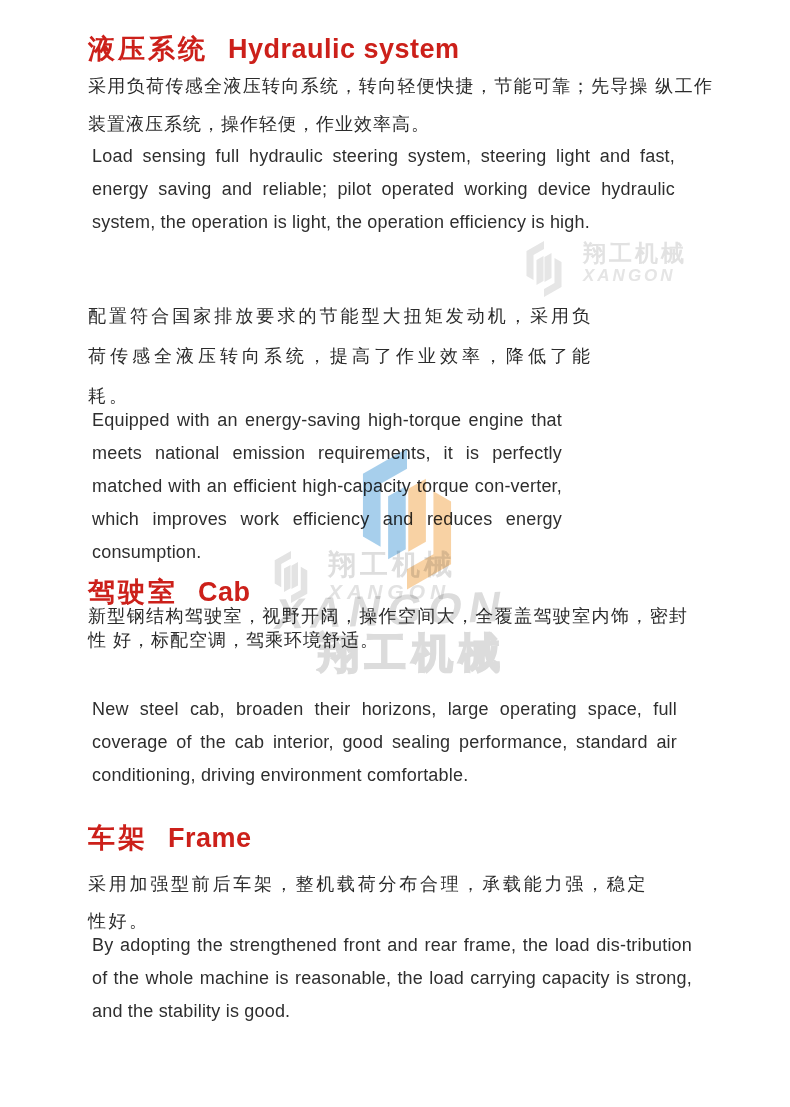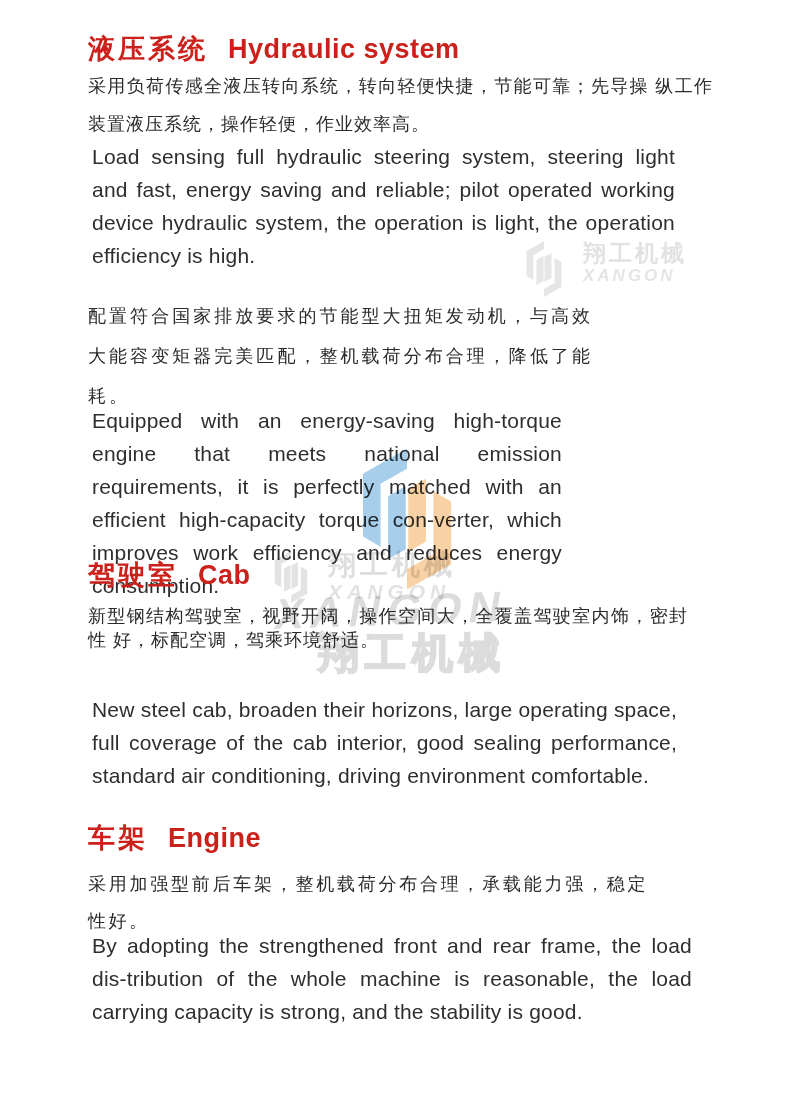--- a/index.html
+++ b/index.html
@@ -6,25 +6,25 @@
   #page{
     position:relative;width:790px;height:1107px;background:#ffffff;
     font-family:"Liberation Sans","DejaVu Sans",sans-serif;overflow:hidden;border-radius:10px;
   }
   
   .sec-heading{position:absolute;left:88px;color:#cc201a;font-weight:bold;font-size:27px;line-height:30px;white-space:nowrap;}
   .sec-heading .zh{letter-spacing:3px;}
   .sec-heading .en{margin-left:20px;letter-spacing:0.5px;}
   
   .zh-para{position:absolute;left:88px;color:#2b2b2b;font-size:18px;line-height:38px;text-align:justify;}
-  .en-para{position:absolute;left:92px;color:#2e2e2e;font-size:21px;line-height:33px;text-align:justify;letter-spacing:0.2px;}
+  .en-para{position:absolute;left:92px;color:#2e2e2e;font-size:18px;line-height:33px;text-align:justify;letter-spacing:0.2px;}
   
   #h1{top:34px;} #zh1{top:67px;width:625px;letter-spacing:1px;}   #en1{top:140px;width:583px;}
   #h2{top:259px;} #zh2{top:296px;width:505px;letter-spacing:3px;line-height:40px;} #en2{top:404px;width:470px;}
-  #h3{top:560px;} #zh3{top:604px;width:600px;letter-spacing:1px;line-height:24px;} #en3{top:693px;width:585px;}
+  #h3{top:577px;} #zh3{top:604px;width:600px;letter-spacing:1px;line-height:24px;} #en3{top:693px;width:585px;}
   #h4{top:823px;} #zh4{top:857px;width:560px;letter-spacing:2.5px;line-height:37px;margin-top:9px;} #en4{top:929px;width:600px;}
   
   .wm{position:absolute;mix-blend-mode:multiply;pointer-events:none;z-index:5;}
   .wm-row{display:flex;align-items:flex-start;}
   .wm-txtcol{display:flex;flex-direction:column;margin-left:8px;}
   #wm-topright{left:513px;top:240px;}
   #wm-topright .wm-zh{font-size:23px;font-weight:bold;color:#e2e2e2;letter-spacing:3px;line-height:26px;}
   #wm-topright .wm-en{font-size:17px;font-weight:bold;font-style:italic;color:#e5e5e5;letter-spacing:3px;line-height:20px;}
   #wm-center-logo{left:344px;top:446px;}
   #wm-midgray{left:262px;top:550px;}
@@ -37,31 +37,31 @@
 <body>
 
 <div id="page">
 
   <div class="sec-heading" id="h1">
     <span class="zh">液压系统</span><span class="en">Hydraulic system</span>
   </div>
   <div class="zh-para" id="zh1">采用负荷传感全液压转向系统，转向轻便快捷，节能可靠；先导操 纵工作装置液压系统，操作轻便，作业效率高。</div>
   <div class="en-para" id="en1">Load sensing full hydraulic steering system, steering light and fast, energy saving and reliable; pilot operated working device hydraulic system, the operation is light, the operation efficiency is high.</div>
 
-  <div class="zh-para" id="zh2">配置符合国家排放要求的节能型大扭矩发动机，与高效大能容变矩器完美匹配，整机载荷分布合理，降低了能耗。</div>
+  <div class="zh-para" id="zh2">配置符合国家排放要求的节能型大扭矩发动机，采用负荷传感全液压转向系统，提高了作业效率，降低了能耗。</div>
   <div class="en-para" id="en2">Equipped with an energy-saving high-torque engine that meets national emission requirements, it is perfectly matched with an efficient high-capacity torque con-verter, which improves work efficiency and reduces energy consumption.</div>
 
   <div class="sec-heading" id="h3">
     <span class="zh">驾驶室</span><span class="en">Cab</span>
   </div>
   <div class="zh-para" id="zh3">新型钢结构驾驶室，视野开阔，操作空间大，全覆盖驾驶室内饰，密封性 好，标配空调，驾乘环境舒适。</div>
   <div class="en-para" id="en3">New steel cab, broaden their horizons, large operating space, full coverage of the cab interior, good sealing performance, standard air conditioning, driving environment comfortable.</div>
 
   <div class="sec-heading" id="h4">
-    <span class="zh">车架</span><span class="en">Engine</span>
+    <span class="zh">车架</span><span class="en">Frame</span>
   </div>
   <div class="zh-para" id="zh4">采用加强型前后车架，整机载荷分布合理，承载能力强，稳定性好。</div>
   <div class="en-para" id="en4">By adopting the strengthened front and rear frame, the load dis-tribution of the whole machine is reasonable, the load carrying capacity is strong, and the stability is good.</div>
 
   <div class="wm wm-row" id="wm-topright">
     <svg width="62" height="58" viewBox="0 0 100 116">
       <path d="M50 2 L15 22 L15 72 L29 80 L29 30 L50 18 Z M35 40 L49 32 L49 82 L35 90 Z" fill="#e6e6e6"></path>
       <path d="M50 114 L85 94 L85 44 L71 36 L71 86 L50 98 Z M65 76 L51 84 L51 34 L65 26 Z" fill="#e6e6e6"></path>
     </svg>
     <div class="wm-txtcol">

